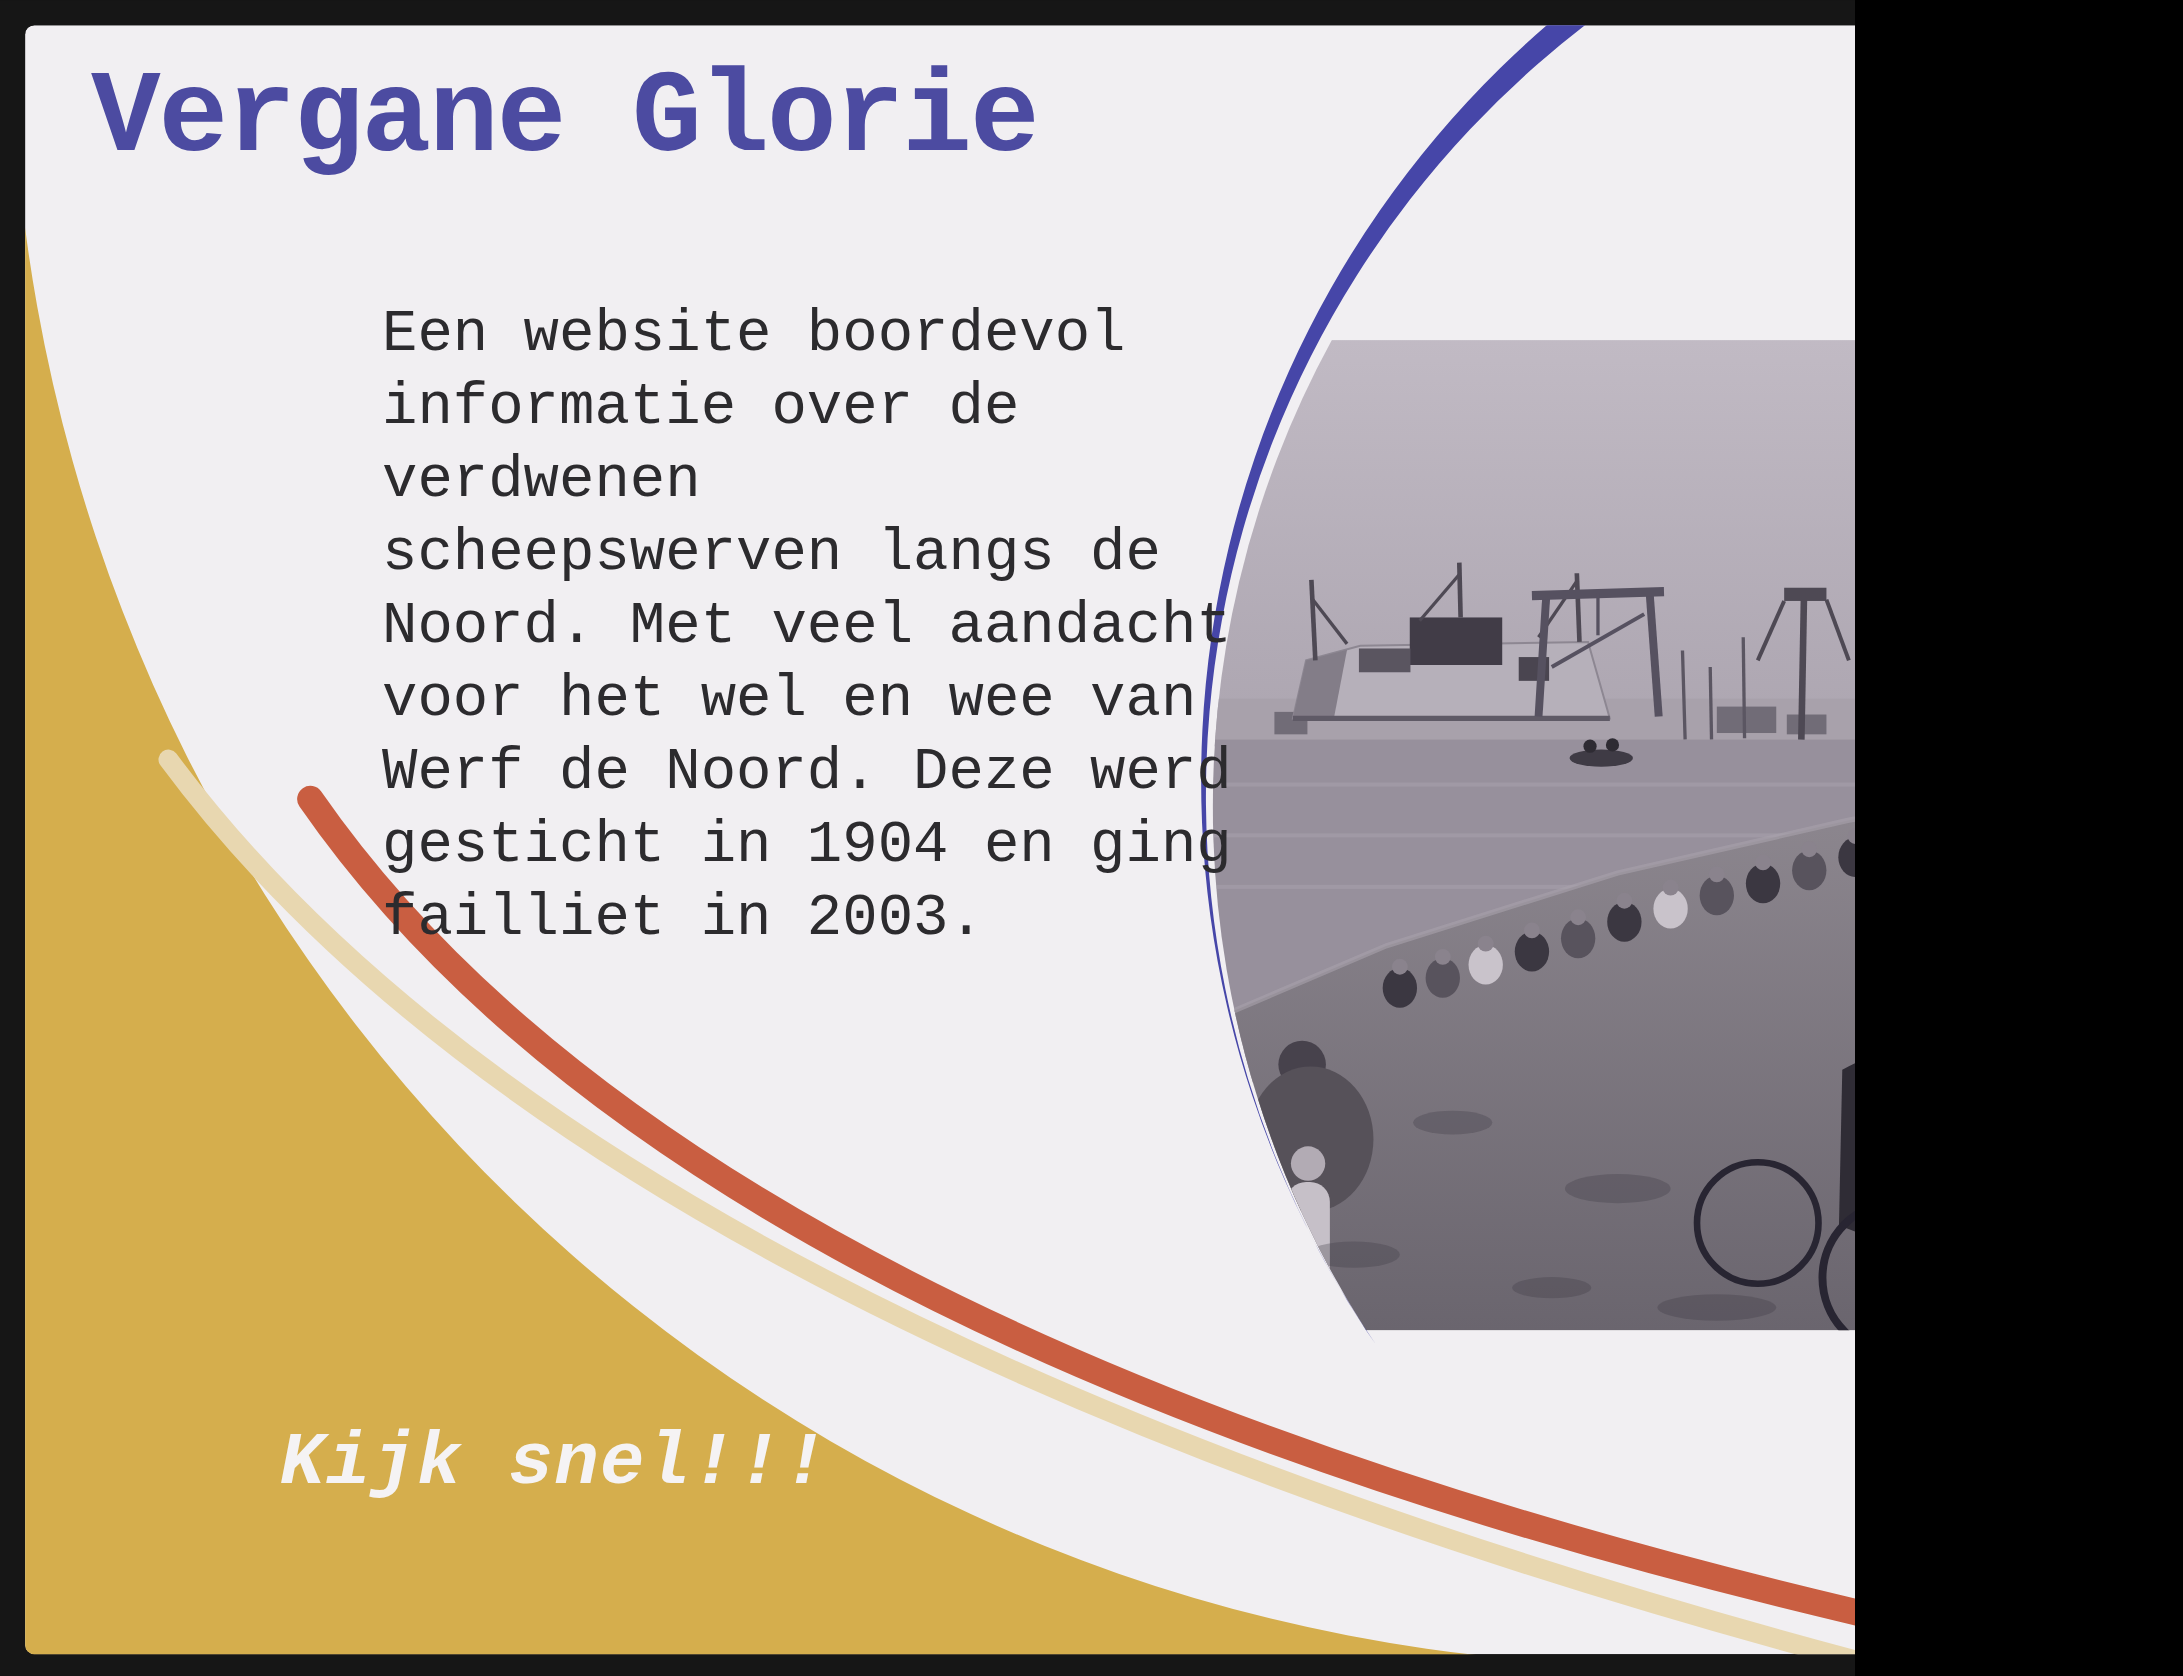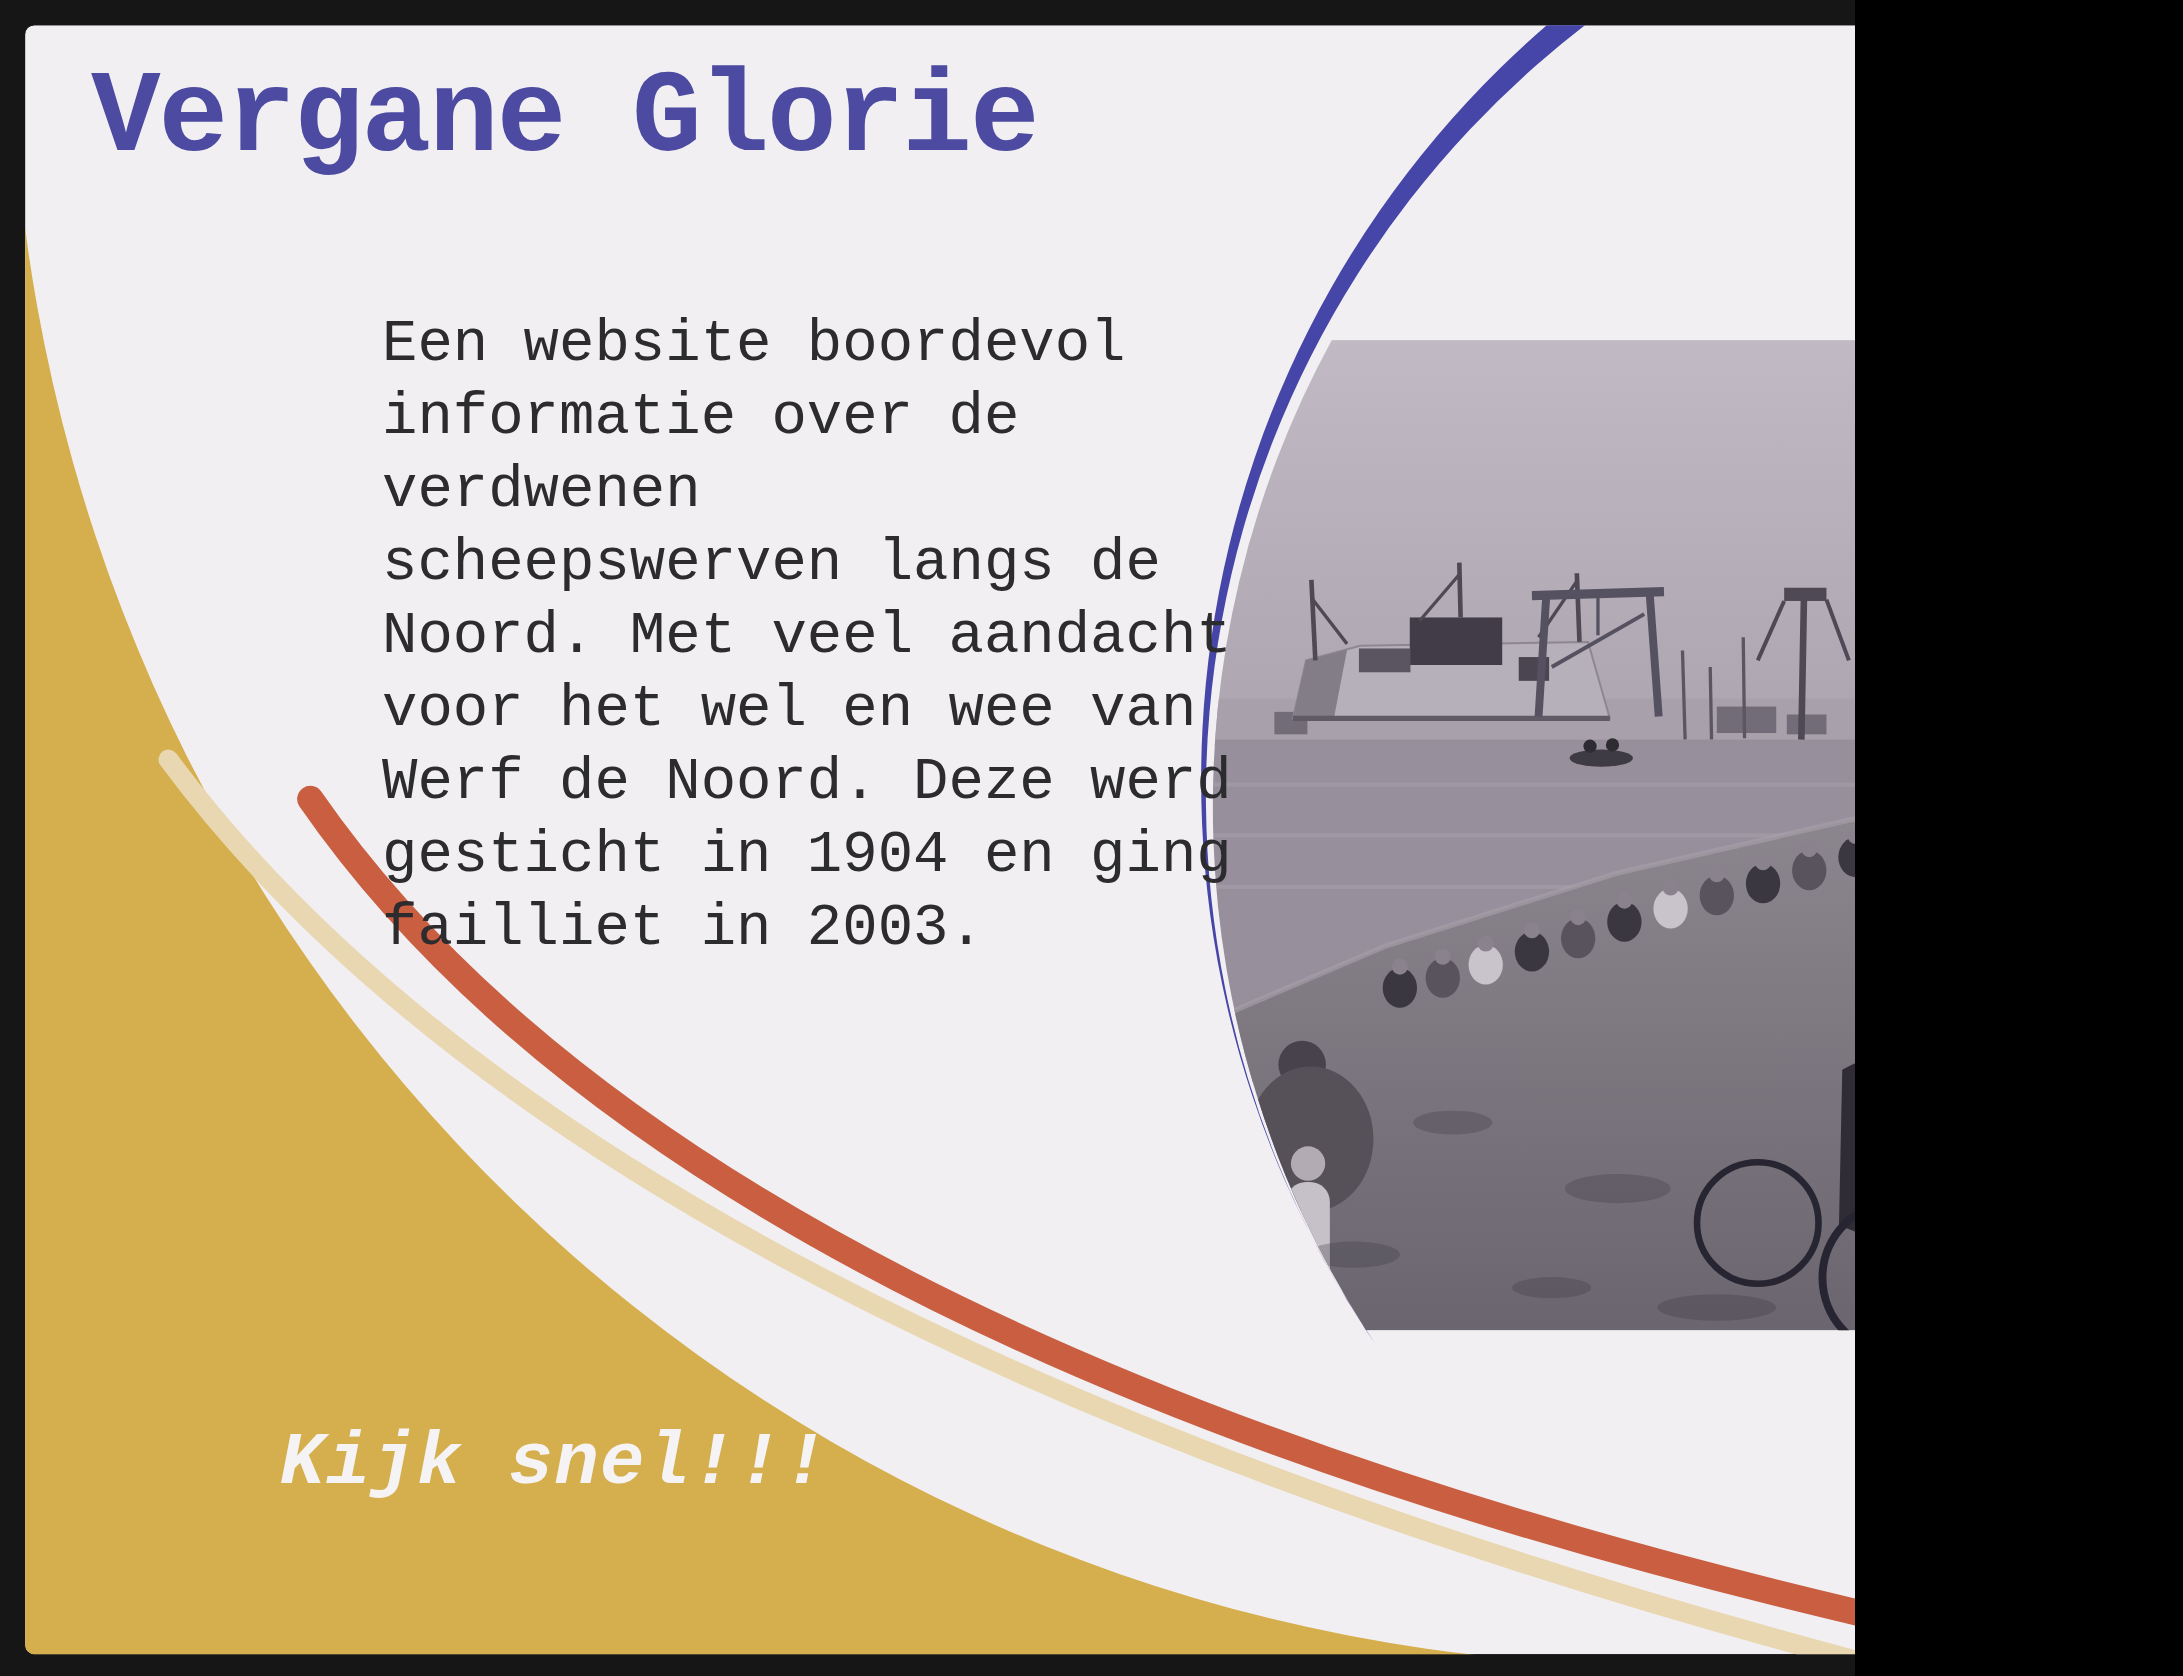--- a/index.html
+++ b/index.html
@@ -11,21 +11,21 @@
     font-family:Liberation Mono, monospace;
   }
   .stage svg{position:absolute;left:0;top:0;}
   .txt{position:absolute;margin:0;line-height:1;}
   .title{
     left:91px;top:61px;
     font-size:116px;font-weight:bold;letter-spacing:-2px;
     color:var(--title,#4c4ba1);
   }
   .body-text{
-    left:382px;top:308px;
+    left:382px;top:298px;
     font-size:59px;line-height:73px;font-weight:normal;
     color:var(--body-text,#2c2b2e);
     white-space:pre-line;
   }
   .cta{
     left:280px;top:1426px;
     font-size:74px;font-weight:bold;font-style:italic;
     color:var(--cta-text,#f5f3f4);
     letter-spacing:1.3px;
   }

